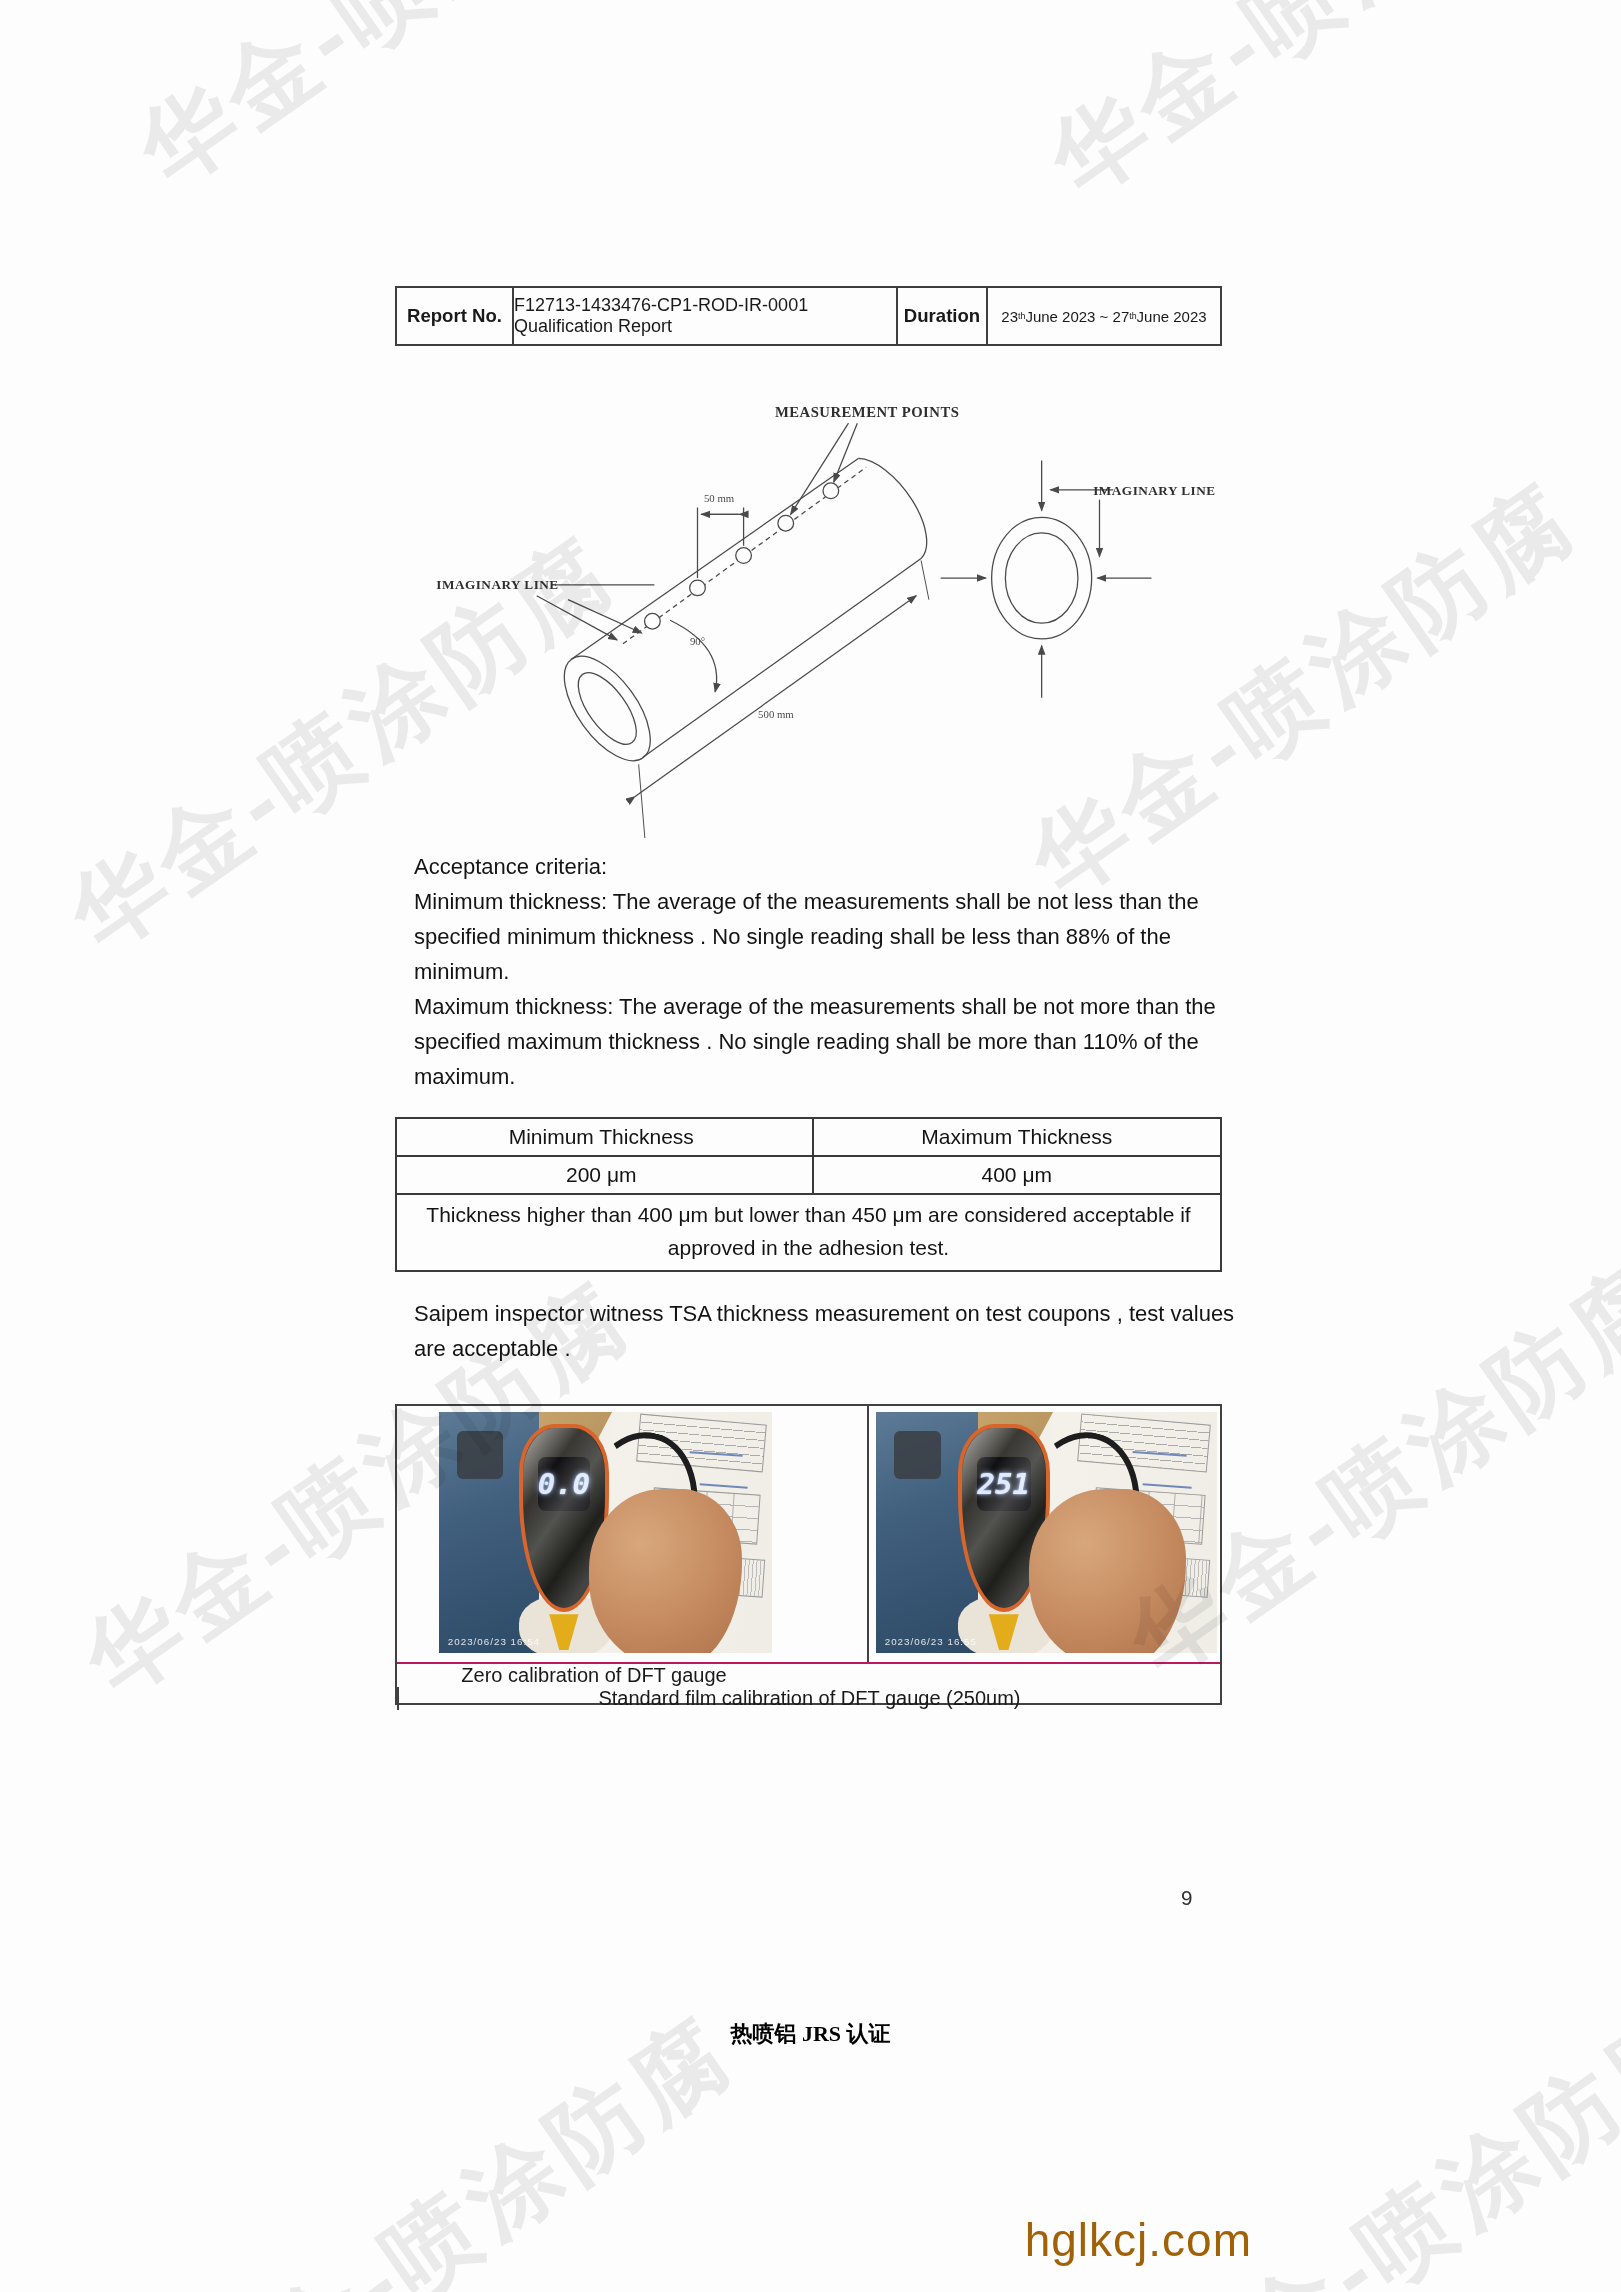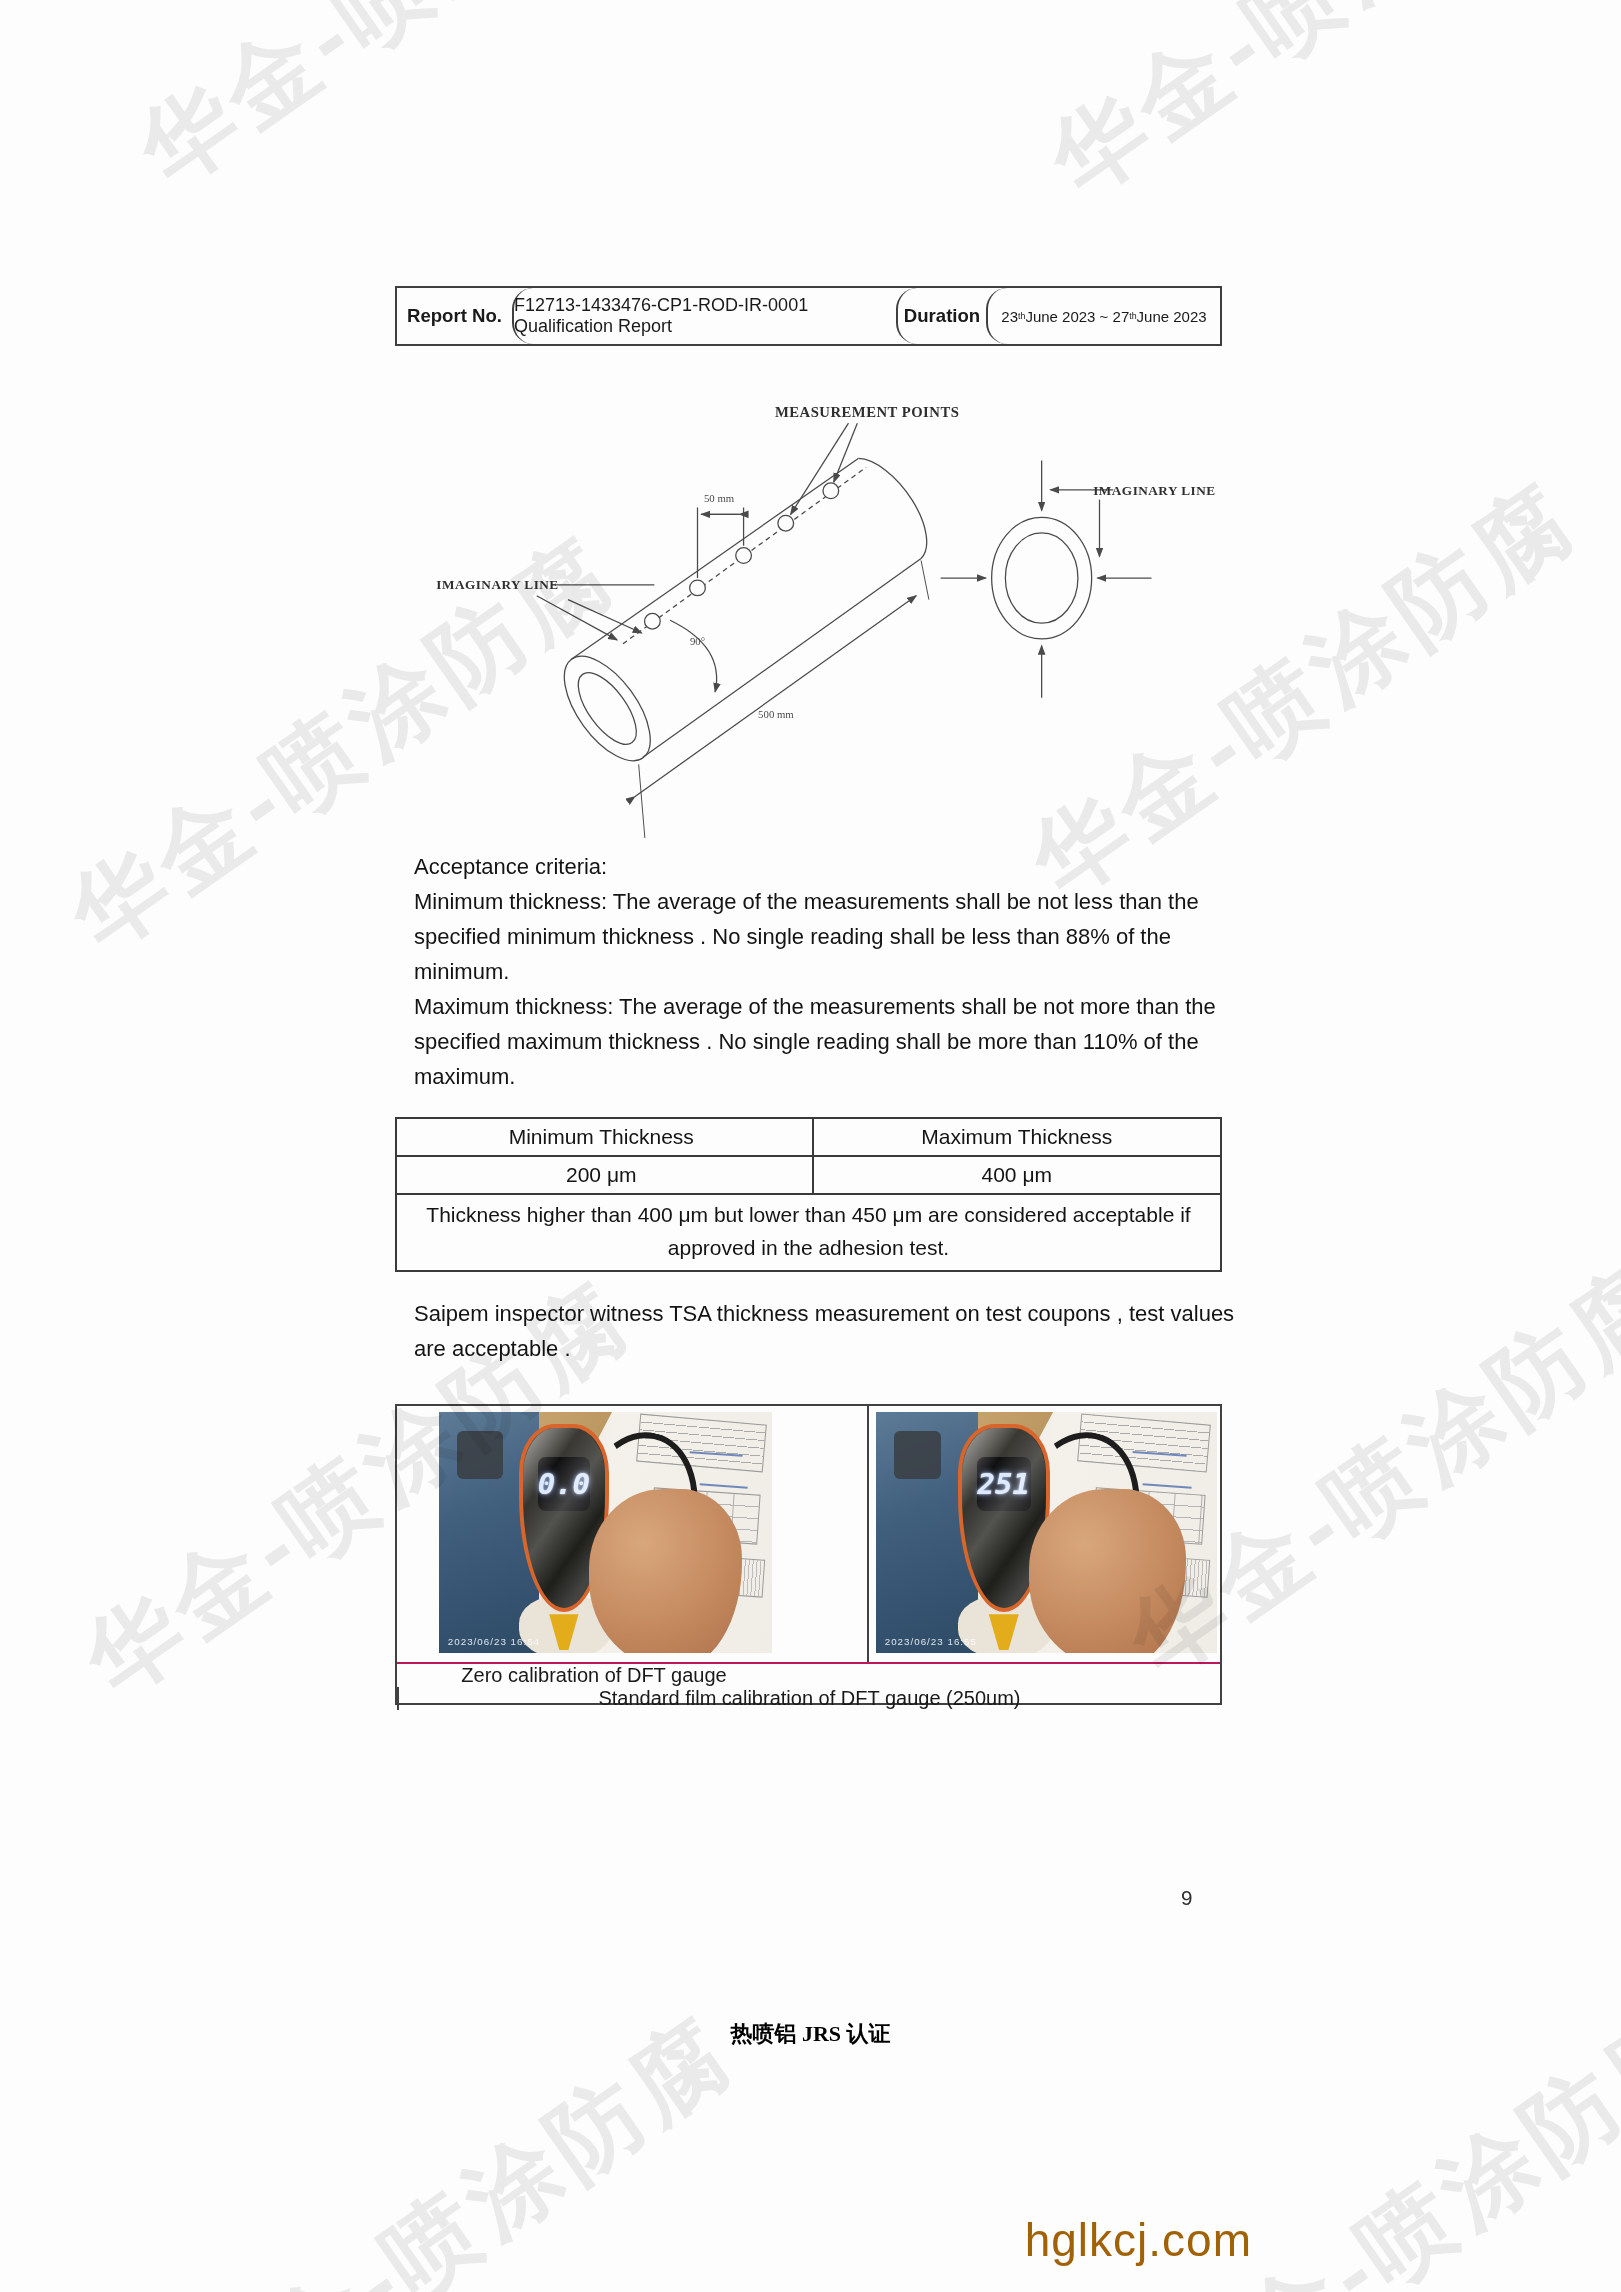--- a/index.html
+++ b/index.html
@@ -14,21 +14,21 @@
     font-family:"Liberation Sans",sans-serif;font-weight:bold;
     font-size:93px;letter-spacing:6.9px;color:#ececec;
     mix-blend-mode:multiply;
     transform:translate(-50%,-50%) rotate(-35deg);
   }
   
   .hdr-table{
     position:absolute;left:395px;top:286px;width:827px;height:60px;
     display:flex;border:2px solid #3f3f3f;box-sizing:border-box;z-index:2;background:#fdfdfd;
   }
-  .hdr-cell{display:flex;align-items:center;justify-content:center;box-sizing:border-box;height:100%;border-radius:21px;}
+  .hdr-cell{display:flex;align-items:center;justify-content:center;box-sizing:border-box;height:100%;}
   .hdr-cell+.hdr-cell{border-left:2px solid #3f3f3f;}
   .hdr-label{width:115px;font-weight:bold;font-size:18.6px;}
   .hdr-value{width:384px;font-size:18px;}
   .hdr-dur{width:90px;font-weight:bold;font-size:18.6px;}
   .hdr-date{flex:1;font-size:15px;}
   .hdr-date sup{font-size:8.8px;line-height:0;}
   
   .diagram{position:absolute;left:421px;top:377px;z-index:2;}
   .dia-label{font-family:"Liberation Serif",serif;font-weight:bold;letter-spacing:.5px;fill:#2f2f2f;}
   .dia-dim{font-family:"Liberation Serif",serif;fill:#4a4a4a;}

